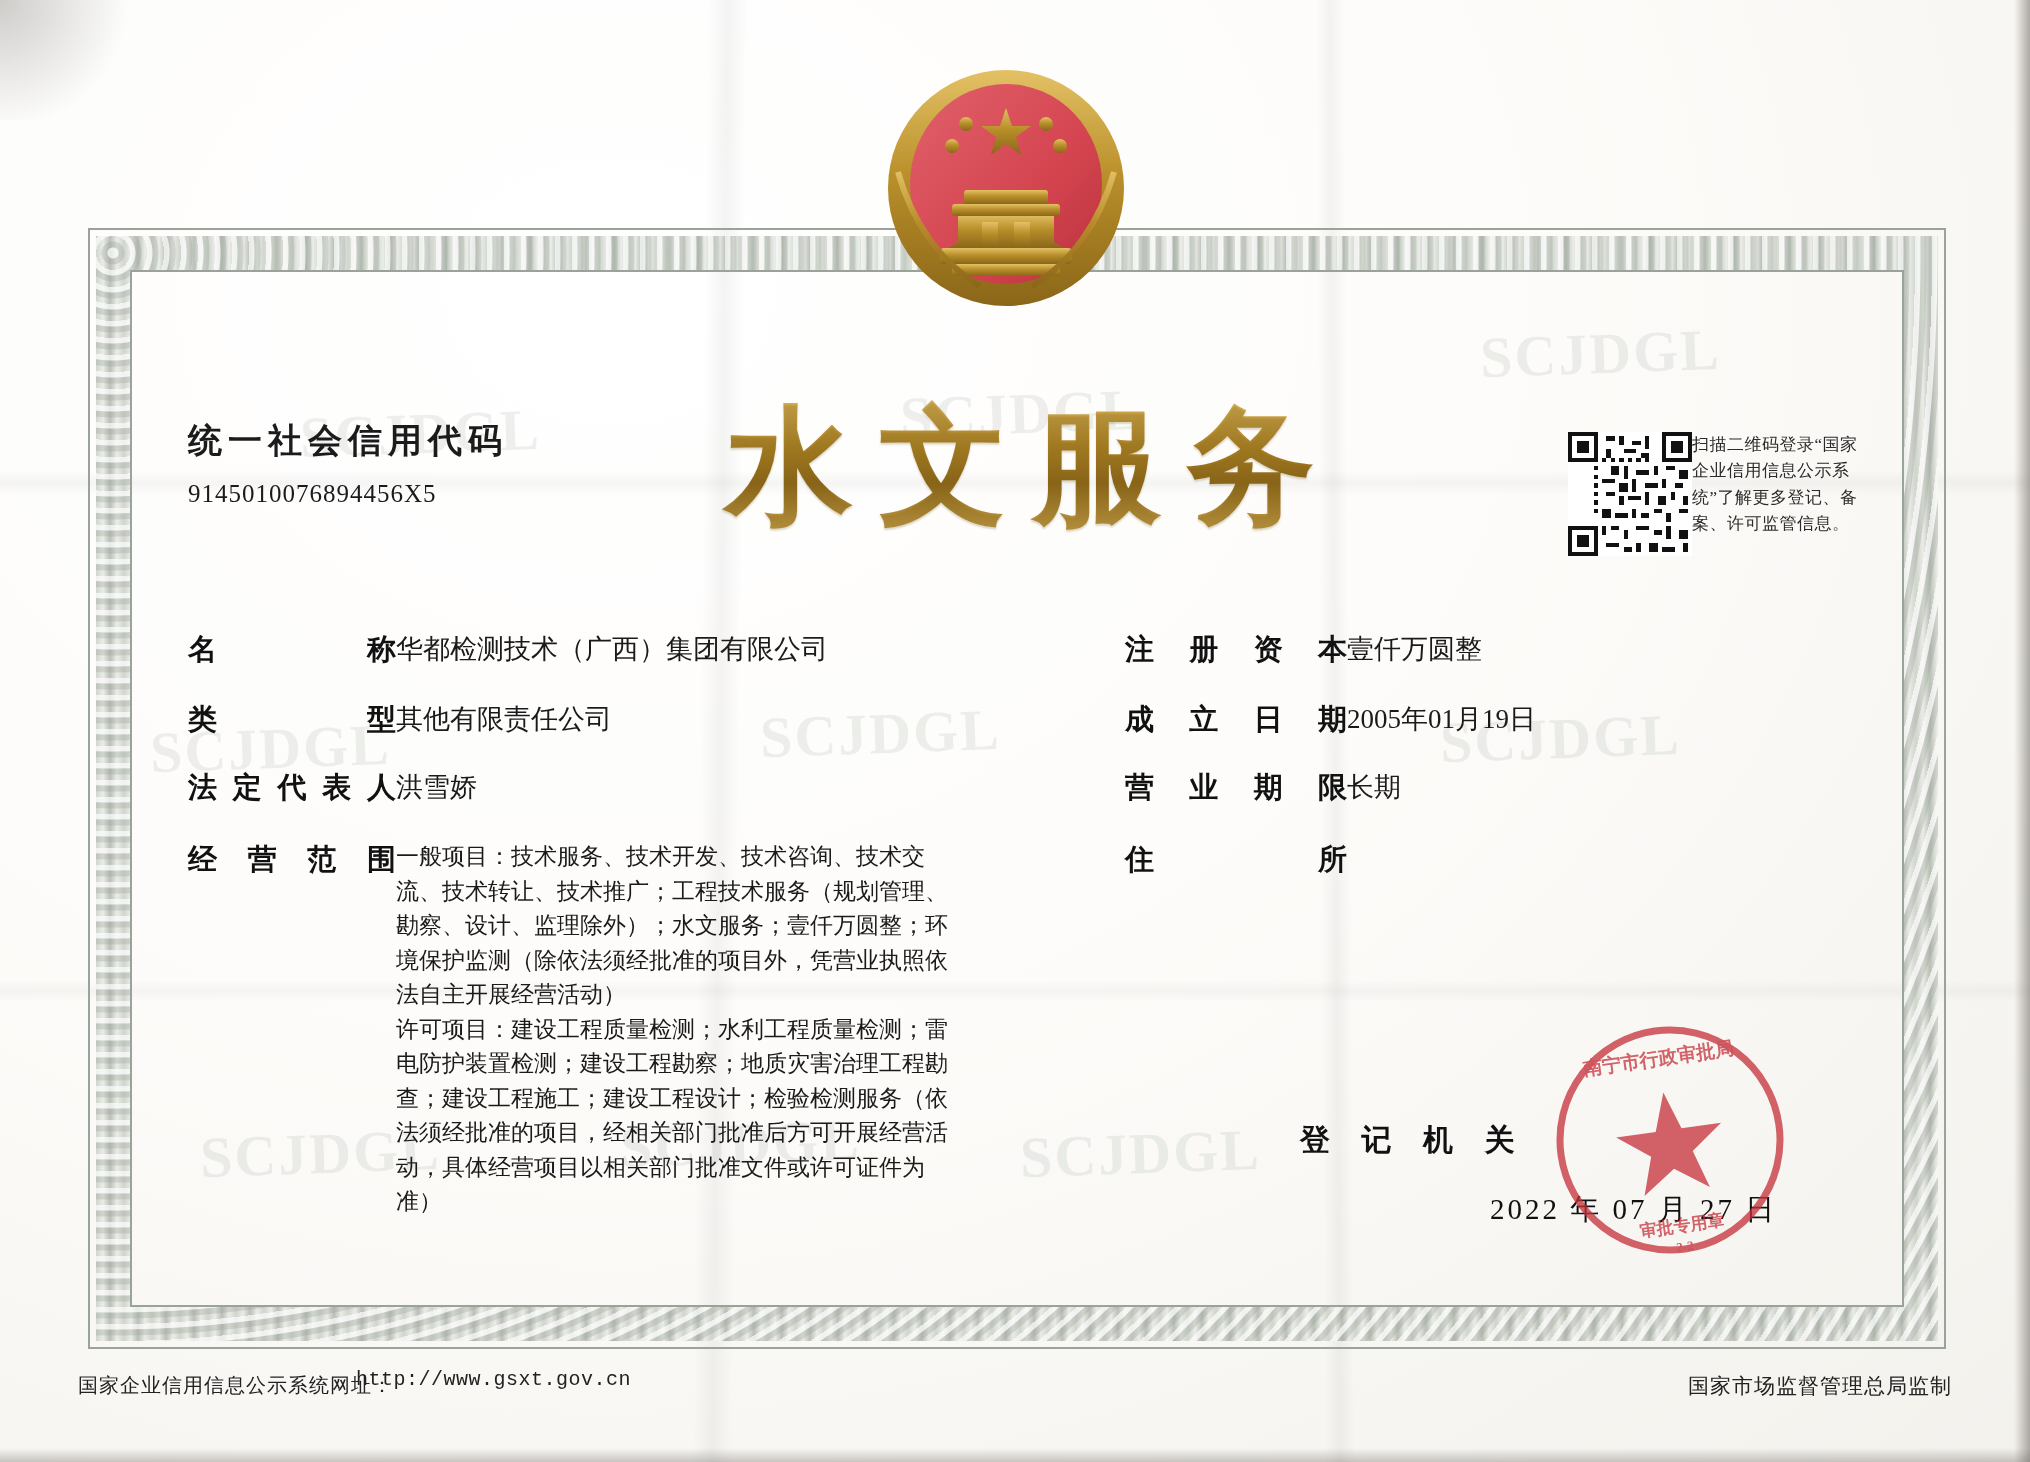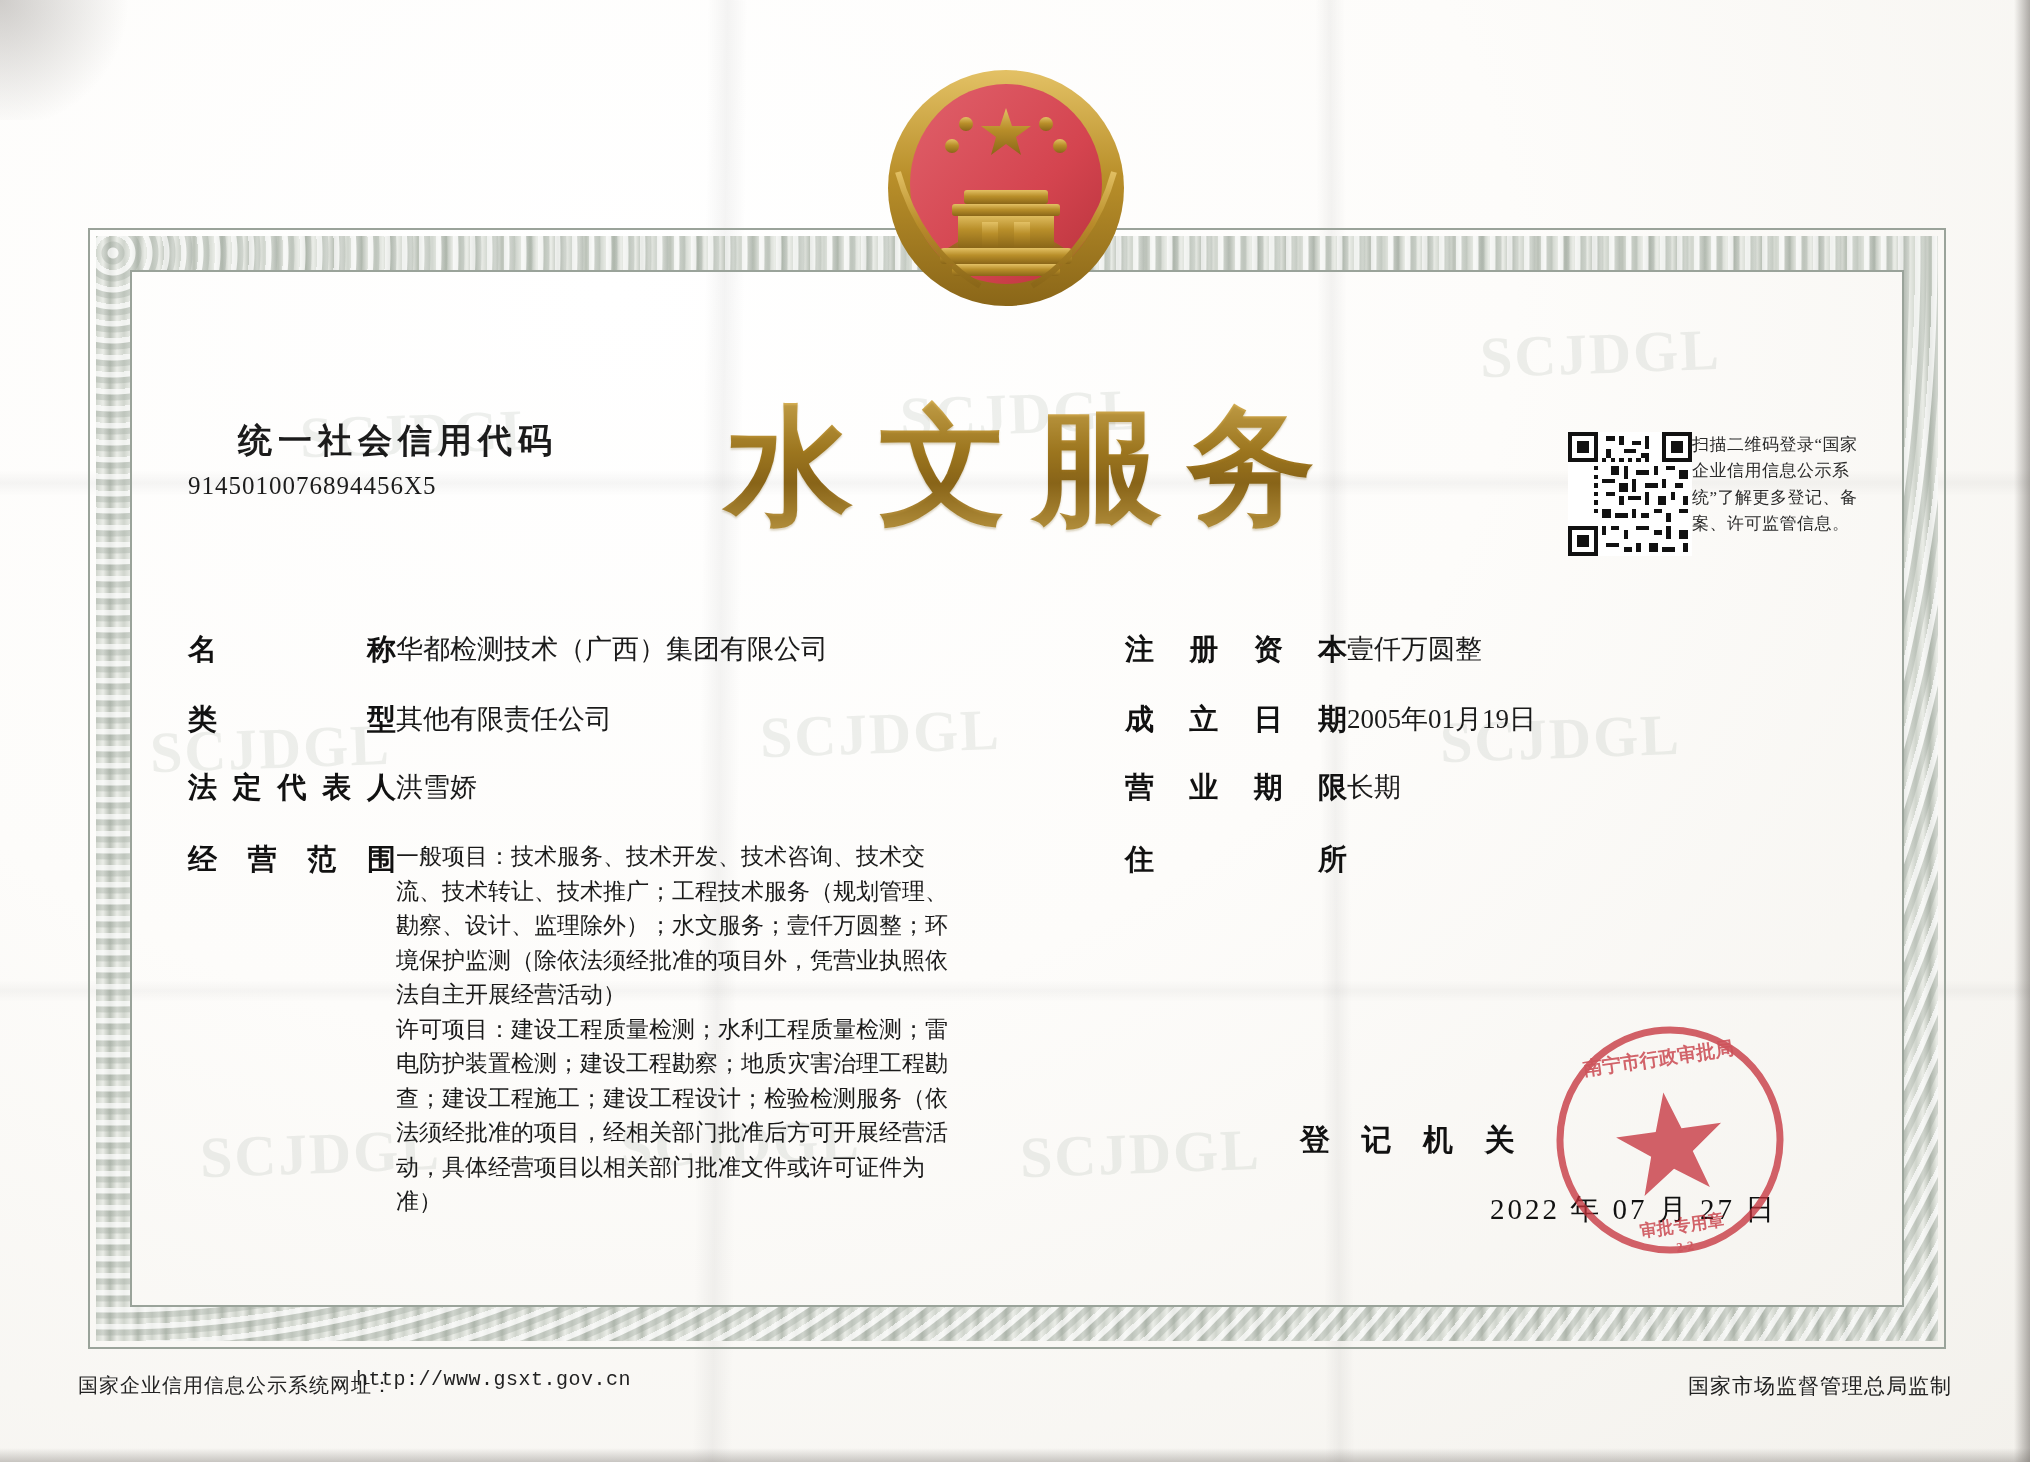--- a/index.html
+++ b/index.html
@@ -118,24 +118,23 @@
     left: 188px;
     top: 418px;
     width: 420px;
   }
   #credit-code-label {
     font-family: "Liberation Serif", serif;
     font-size: 34px;
     font-weight: bold;
     letter-spacing: 6px;
     color: #1b1b1b;
-    text-align: center;
   }
   #credit-code-value {
-    margin-top: 8px;
+    margin-top: 16px;
     font-family: "Liberation Serif", serif;
     font-size: 25px;
     letter-spacing: 1px;
     color: #1b1b1b;
   }
 
   #doc-title {
     position: absolute;
     left: 600px;
     top: 400px;

